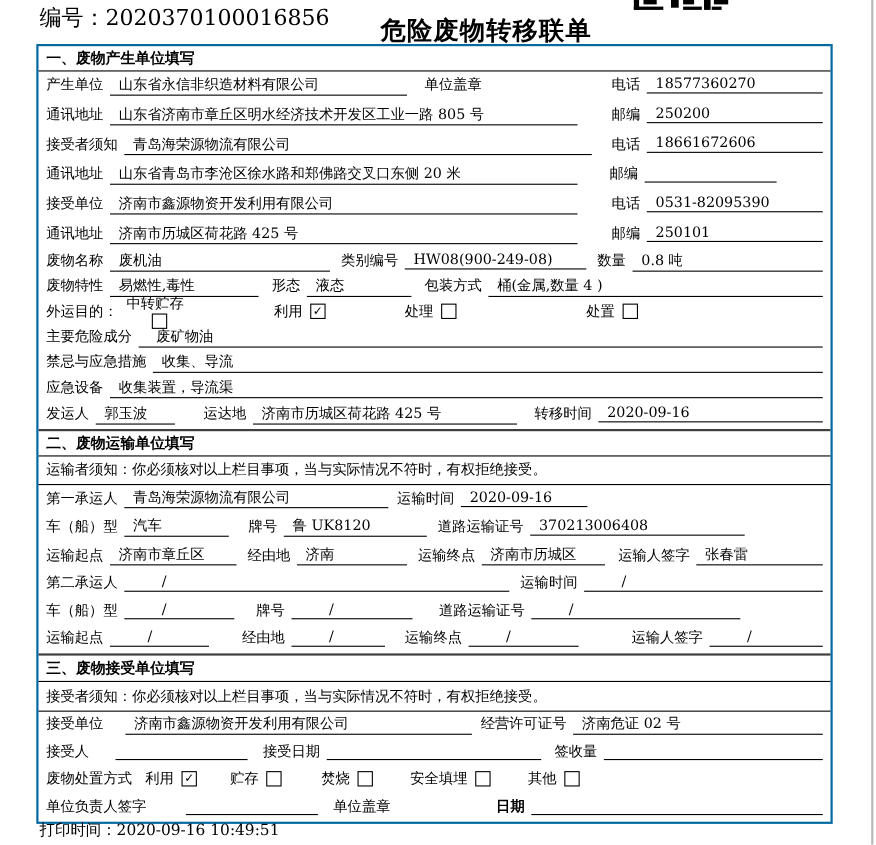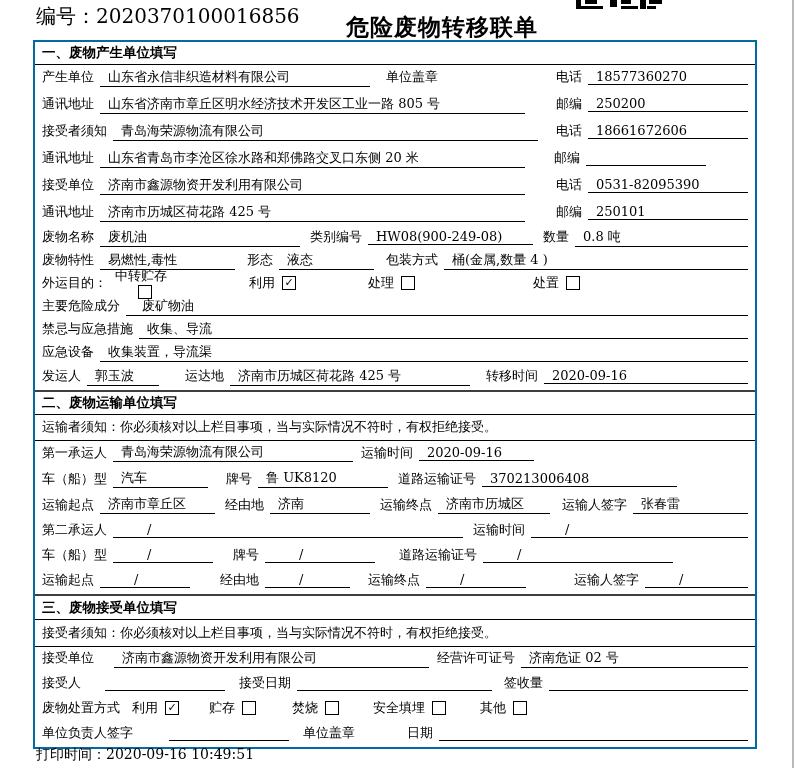--- a/index.html
+++ b/index.html
@@ -31,21 +31,21 @@
     padding:0 4px 0 8px;box-sizing:border-box;flex:none;margin-left:6px;min-height:16px;
   }
   .fx{flex:1 1 auto;}
   .sl{padding-left:34px;}
   .sp{flex:1 1 auto;border:none;}
   .mla{margin-left:auto;}
   .ml8{margin-left:8px;flex-direction:column;}.ml10{margin-left:10px;}.ml12{margin-left:12px;}.ml14{margin-left:14px;}
   .ml16{margin-left:16px;}.ml18{margin-left:18px;}.ml20{margin-left:20px;}.ml24{margin-left:24px;}
   .ml26{margin-left:26px;}.ml30{margin-left:30px;}.ml34{margin-left:34px;}
   .ml36{margin-left:36px;}.ml48{margin-left:48px;}.ml72{margin-left:72px;}.ml82{margin-left:82px;}
-  .ml96{margin-left:52px;}.ml118{margin-left:118px;}
+  .ml96{margin-left:96px;font-weight:bold;}.ml118{margin-left:118px;}
   .opt{display:inline-flex;align-items:center;white-space:nowrap;flex:none;}
   .cb{
     display:inline-block;width:12px;height:12px;border:1px solid #000;margin-left:7px;
     font-size:11px;line-height:12px;text-align:center;box-sizing:content-box;
   }
   .print-line{position:absolute;left:36px;top:746px;font-size:14px;white-space:nowrap;}
 </style>
 </head>
 <body>
 

